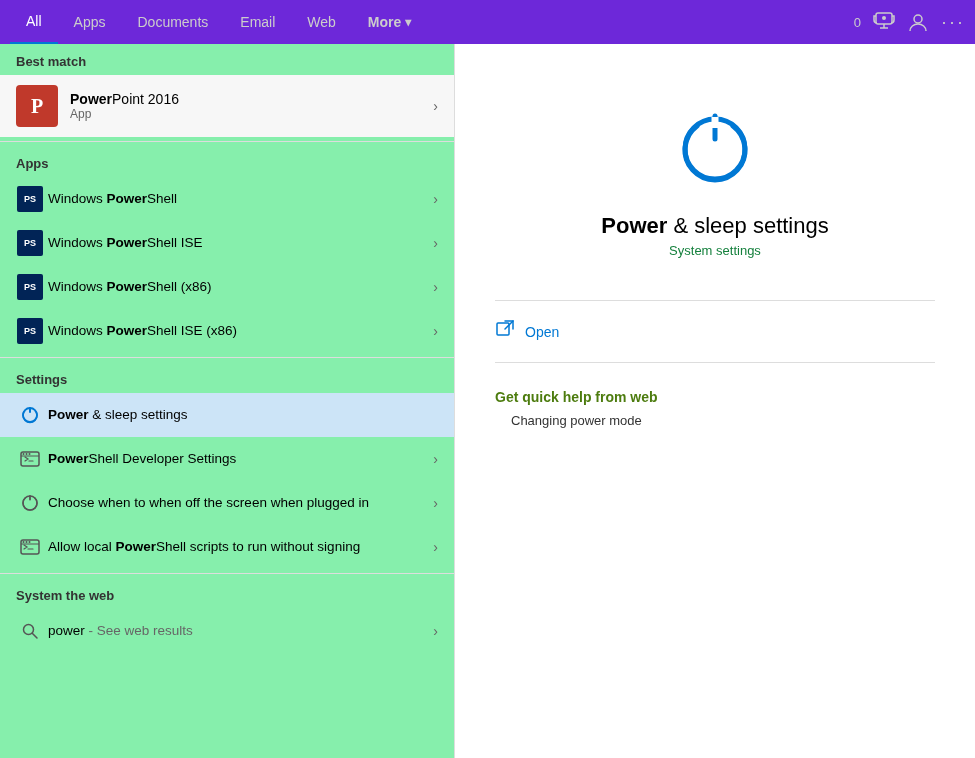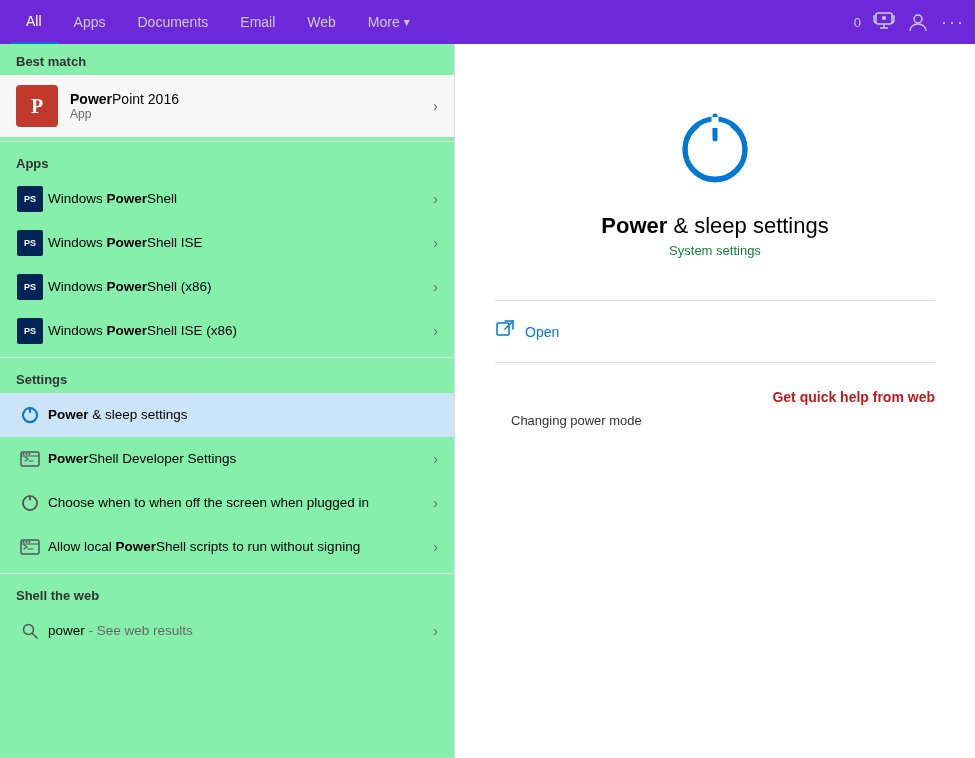--- a/index.html
+++ b/index.html
@@ -36,20 +36,21 @@
       font-size: 14px;
     }
     .top-tab.active {
       color: #fff;
       border-bottom: 2px solid #0078d4;
     }
     .top-tab-more {
       display: flex;
       align-items: center;
       gap: 4px;
+      font-weight: bold;
     }
     .top-bar-right {
       display: flex;
       align-items: center;
       gap: 12px;
       color: #ccc;
     }
     .top-bar-count {
       font-size: 13px;
       color: #ccc;
@@ -234,25 +235,25 @@
     }
     .open-action-label {
       font-size: 14px;
       color: #0078d4;
     }
 
     
     .quick-help-header {
       font-size: 14px;
       font-weight: 700;
-      color: #b91c1c;
+      color: #4d7c0f;
       margin-top: 16px;
       margin-bottom: 8px;
       width: 100%;
-      text-align: right;
+      text-align: left;
     }
     .quick-help-item {
       font-size: 13px;
       color: #333;
       width: 100%;
       text-align: left;
       margin-bottom: 6px;
       margin-left: 32px;
     }
 
@@ -451,21 +452,21 @@
         </svg>
       </div>
       <div class="list-item-text">
         Allow local <strong>Power</strong>Shell scripts to run without signing
       </div>
       <span class="chevron">›</span>
     </div>
 
     <div class="divider"></div>
 
-    <div class="section-header">Shell the web</div>
+    <div class="section-header">System the web</div>
 
     <div class="list-item">
       <div class="list-item-icon">
         <svg width="18" height="18" viewBox="0 0 18 18" fill="none">
           <circle cx="7.5" cy="7.5" r="5" stroke="#555" stroke-width="1.5" fill="none"></circle>
           <line x1="11.5" y1="11.5" x2="16" y2="16" stroke="#555" stroke-width="1.5" stroke-linecap="round"></line>
         </svg>
       </div>
       <div class="list-item-text">
         <span>power</span><span style="color:#666;"> - See web results</span>

